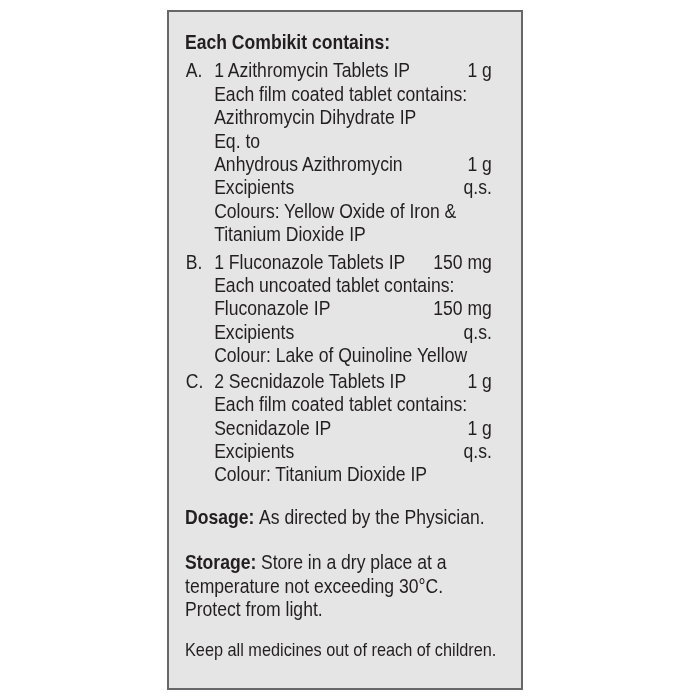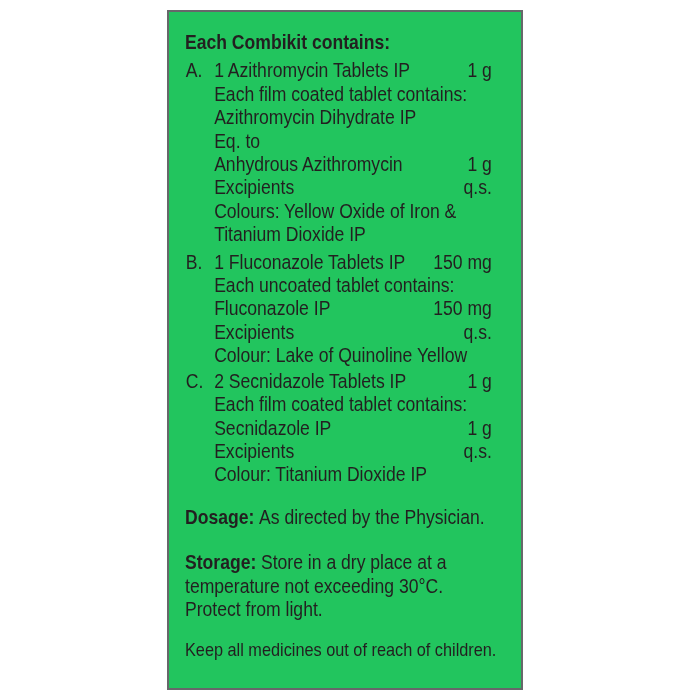--- a/index.html
+++ b/index.html
@@ -14,21 +14,21 @@
     position: relative;
     overflow: hidden;
   }
   .panel {
     position: absolute;
     left: 167px;
     top: 10px;
     width: 356px;
     height: 680px;
     border: 2px solid #67676a;
-    background: #22c55e;
+    background: #e5e5e5;
     box-sizing: border-box;
   }
   .content {
     position: absolute;
     left: 16px;
     top: 18px;
     width: 358px;
     transform: scaleX(0.857);
     transform-origin: 0 0;
     font-size: 20.5px;

